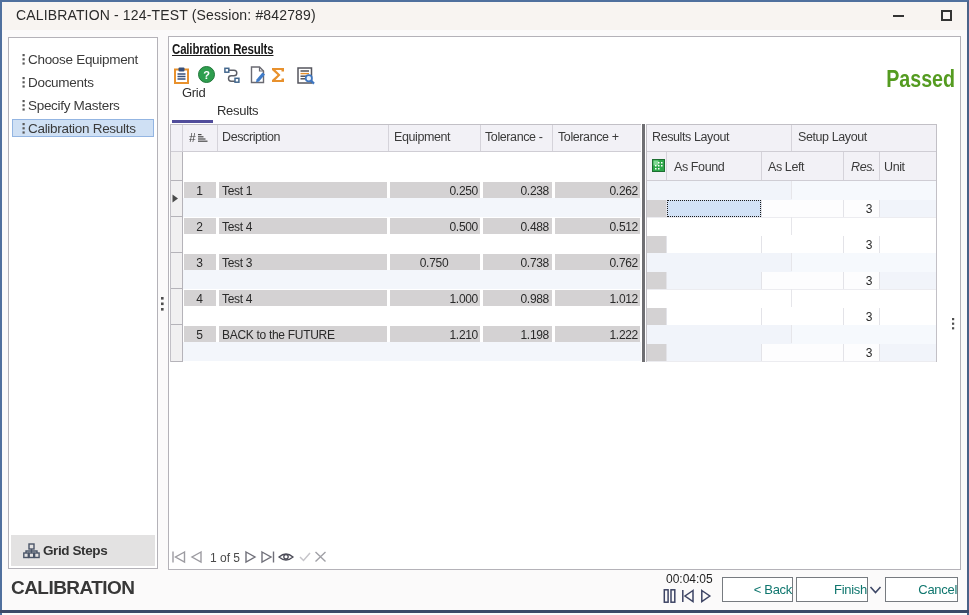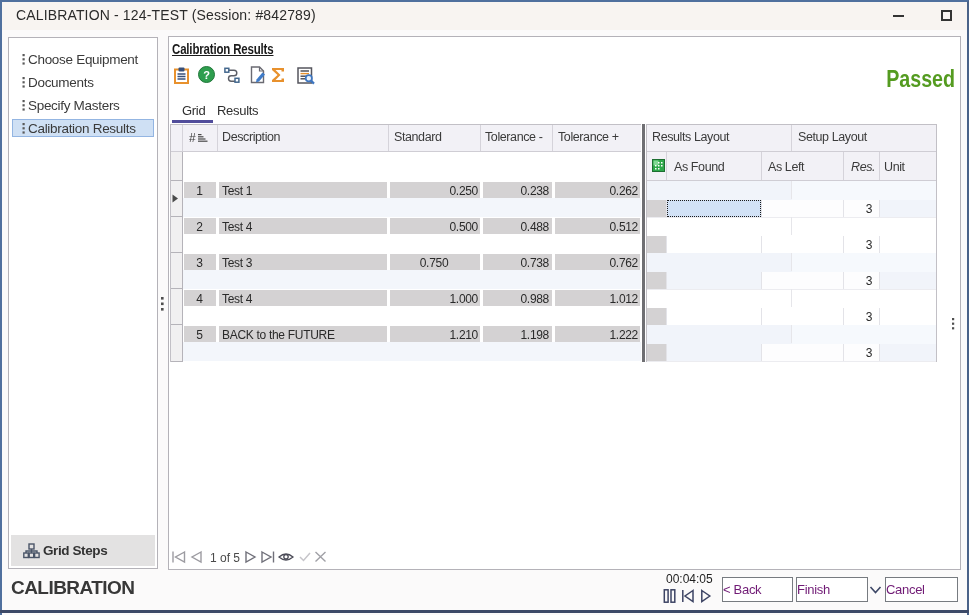--- a/index.html
+++ b/index.html
@@ -3,22 +3,22 @@
 <meta charset="utf-8">
 <style>
   * { margin:0; padding:0; box-sizing:border-box; }
   html,body { width:969px; height:615px; }
   body { font-family:"Liberation Sans", sans-serif; position:relative; background:#fbfafa; overflow:hidden; }
   .abs { position:absolute; }
   .panel { position:absolute; background:#ffffff; border:1px solid #b4b2b8; }
   .nav-item { position:absolute; left:28px; font-size:13.5px; letter-spacing:-0.3px; color:#3a3a3a; }
   .gridtext { font-size:12.5px; letter-spacing:-0.4px; color:#3b3b3b; position:absolute; }
   .celltext { font-size:12px; letter-spacing:-0.3px; color:#2a2a2a; position:absolute; }
-  .btn { position:absolute; background:#fff; border:1px solid #777b80; text-align:left;
-         line-height:23px; font-size:13px; letter-spacing:-0.3px; color:#701a75; height:25px; }
+  .btn { position:absolute; background:#fff; border:1px solid #777b80; text-align:right;
+         line-height:23px; font-size:13px; letter-spacing:-0.3px; color:#0f766e; height:25px; }
 </style>
 </head>
 <body>
 <div class="abs" style="left:2px;top:2px;width:965px;height:28px;background:#f8f4f1;"></div>
 <div class="abs" style="left:16px;top:7px;font-size:14px;letter-spacing:0.15px;color:#2b2b2b;">CALIBRATION - 124-TEST (Session: #842789)</div>
 <div class="abs" style="left:893px;top:15px;width:11px;height:2px;background:#333;"></div>
 <div class="abs" style="left:941px;top:10px;width:11px;height:11px;border:2px solid #333;"></div>
 <div class="panel" style="left:8px;top:37px;width:150px;height:532px;"></div>
 <div class="abs" style="left:12px;top:119px;width:142px;height:18px;background:#cfe0f4;border:1px solid #93b5e2;"></div>
 <div class="nav-item" style="top:52px;">Choose Equipment</div>
@@ -95,21 +95,21 @@
 <g stroke-width="1.4">
       <path d="M3.5 4 h8.5" stroke="#45454d"></path>
       <path d="M3.5 6.6 h8.5" stroke="#e8912d"></path>
       <path d="M3.5 9.2 h8.5" stroke="#45454d"></path>
       <path d="M3.5 11.8 h5" stroke="#45454d"></path>
     </g>
 <circle cx="11.8" cy="11.2" r="3.1" fill="#eaf2fb" stroke="#3e76c0" stroke-width="1.7"></circle>
 <path d="M14 13.6 L17 16.6" stroke="#3e76c0" stroke-width="2.2"></path>
   </svg>
 <div class="abs" style="right:14px;top:65px;font-size:24px;font-weight:bold;color:#549b20;transform:scaleX(0.82);transform-origin:100% 0;">Passed</div>
-<div class="abs" style="left:182px;top:103px;font-size:13px;letter-spacing:-0.3px;color:#2f2f2f;">Grid</div>
+<div class="abs" style="left:182px;top:85px;font-size:13px;letter-spacing:-0.3px;color:#2f2f2f;">Grid</div>
 <div class="abs" style="left:217px;top:103px;font-size:13px;letter-spacing:-0.3px;color:#2f2f2f;">Results</div>
 <div class="abs" style="left:172px;top:120px;width:41px;height:3px;background:#514d9b;"></div>
 <div class="abs" style="left:170px;top:124px;width:471px;height:1px;background:#c2c0c6;"></div>
 <div class="abs" style="left:170px;top:124px;width:1px;height:238px;background:#c2c0c6;"></div>
 <div class="abs" style="left:171px;top:125px;width:470px;height:27px;background:#f2f1f6;"></div>
 <div class="abs" style="left:171px;top:151px;width:470px;height:1px;background:#cfcdd4;"></div>
 <div class="abs" style="left:182px;top:125px;width:1px;height:26px;background:#d5d3da;"></div>
 <div class="abs" style="left:217px;top:125px;width:1px;height:26px;background:#d5d3da;"></div>
 <div class="abs" style="left:388px;top:125px;width:1px;height:26px;background:#d5d3da;"></div>
 <div class="abs" style="left:480px;top:125px;width:1px;height:26px;background:#d5d3da;"></div>
@@ -125,21 +125,21 @@
 <div class="gridtext" style="left:189px;top:131px;font-size:12px;">#</div>
 <svg class="abs" style="left:198px;top:134px;" width="10" height="8" viewBox="0 0 10 8">
 <g fill="#4a4a4a">
       <rect x="0" y="0" width="3.5" height="1.2"></rect>
       <rect x="0" y="2.2" width="5.5" height="1.2"></rect>
       <rect x="0" y="4.4" width="7.5" height="1.2"></rect>
       <rect x="0" y="6.6" width="9.5" height="1.2"></rect>
     </g>
   </svg>
 <div class="gridtext" style="left:222px;top:130px;text-align:right;">Description</div>
-<div class="gridtext" style="left:394px;top:130px;">Standard</div>
+<div class="gridtext" style="left:394px;top:130px;">Equipment</div>
 <div class="gridtext" style="left:485px;top:130px;">Tolerance -</div>
 <div class="gridtext" style="left:558px;top:130px;">Tolerance +</div>
 <div class="abs" style="left:642px;top:124px;width:3px;height:238px;background:#6f6f73;"></div>
 <div class="abs" style="left:646px;top:124px;width:291px;height:1px;background:#c2c0c6;"></div>
 <div class="abs" style="left:646px;top:124px;width:1px;height:238px;background:#c2c0c6;"></div>
 <div class="abs" style="left:936px;top:124px;width:1px;height:238px;background:#c2c0c6;"></div>
 <div class="abs" style="left:647px;top:125px;width:289px;height:55px;background:#f2f1f6;"></div>
 <div class="abs" style="left:647px;top:151px;width:289px;height:1px;background:#cfcdd4;"></div>
 <div class="abs" style="left:647px;top:180px;width:289px;height:1px;background:#cfcdd4;"></div>
 <div class="abs" style="left:791px;top:125px;width:1px;height:26px;background:#d5d3da;"></div>

